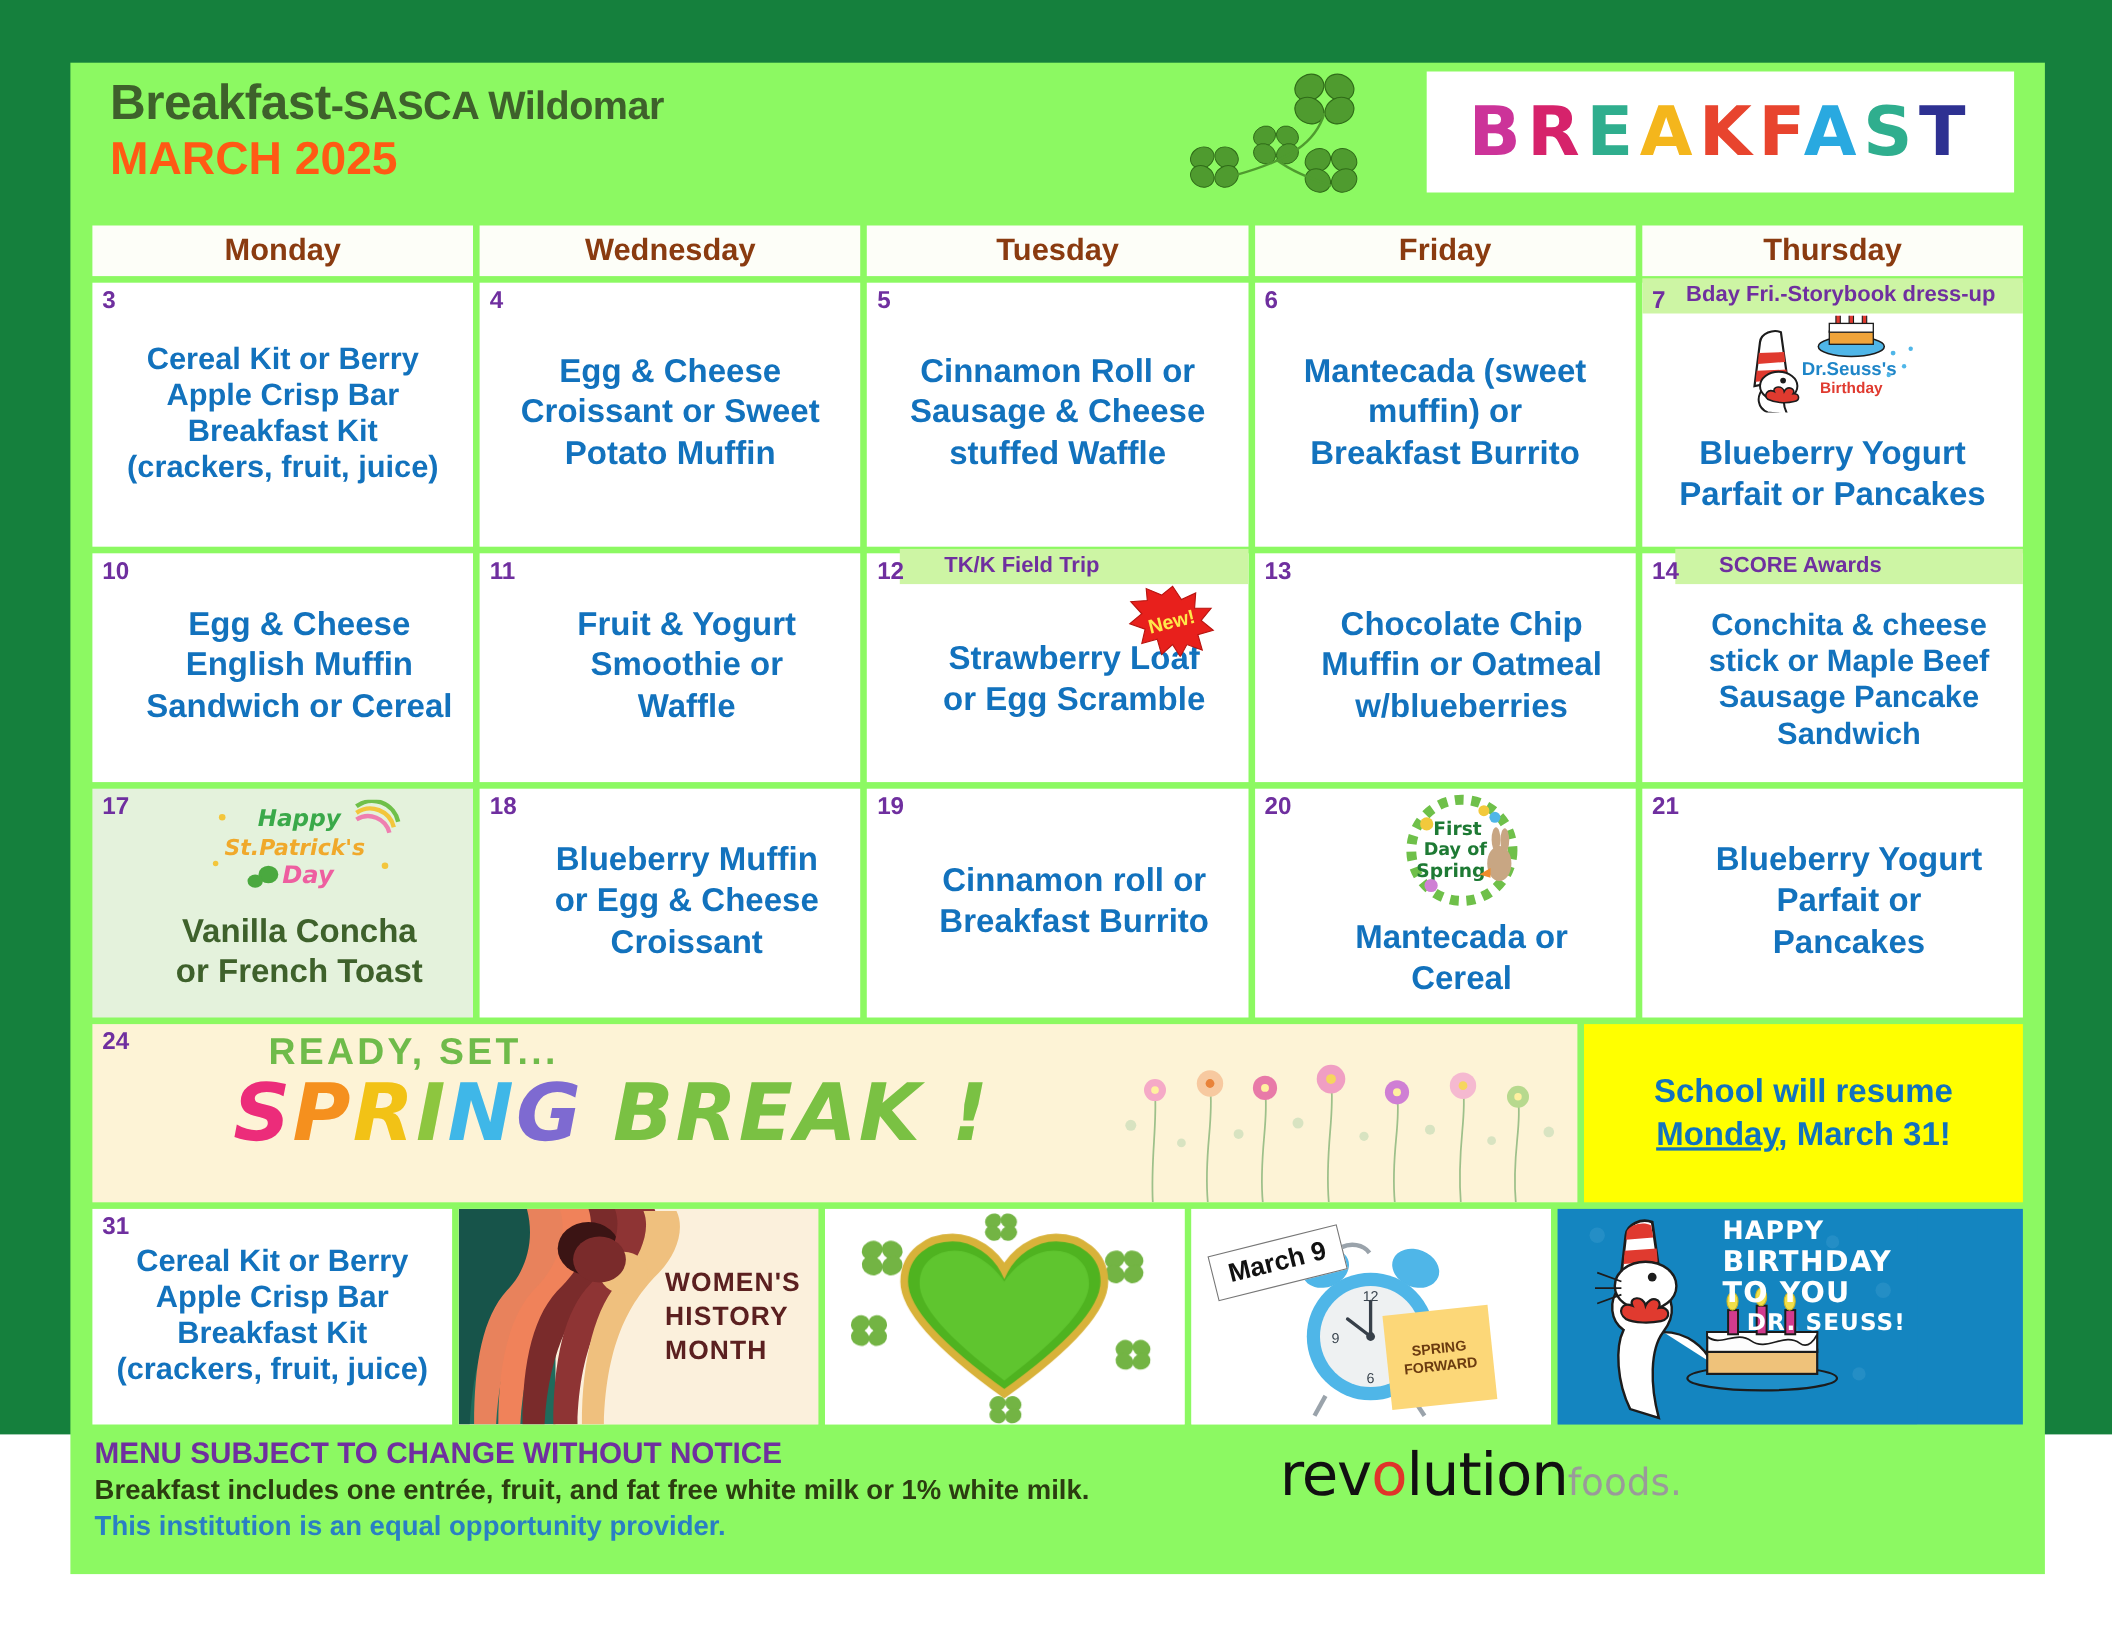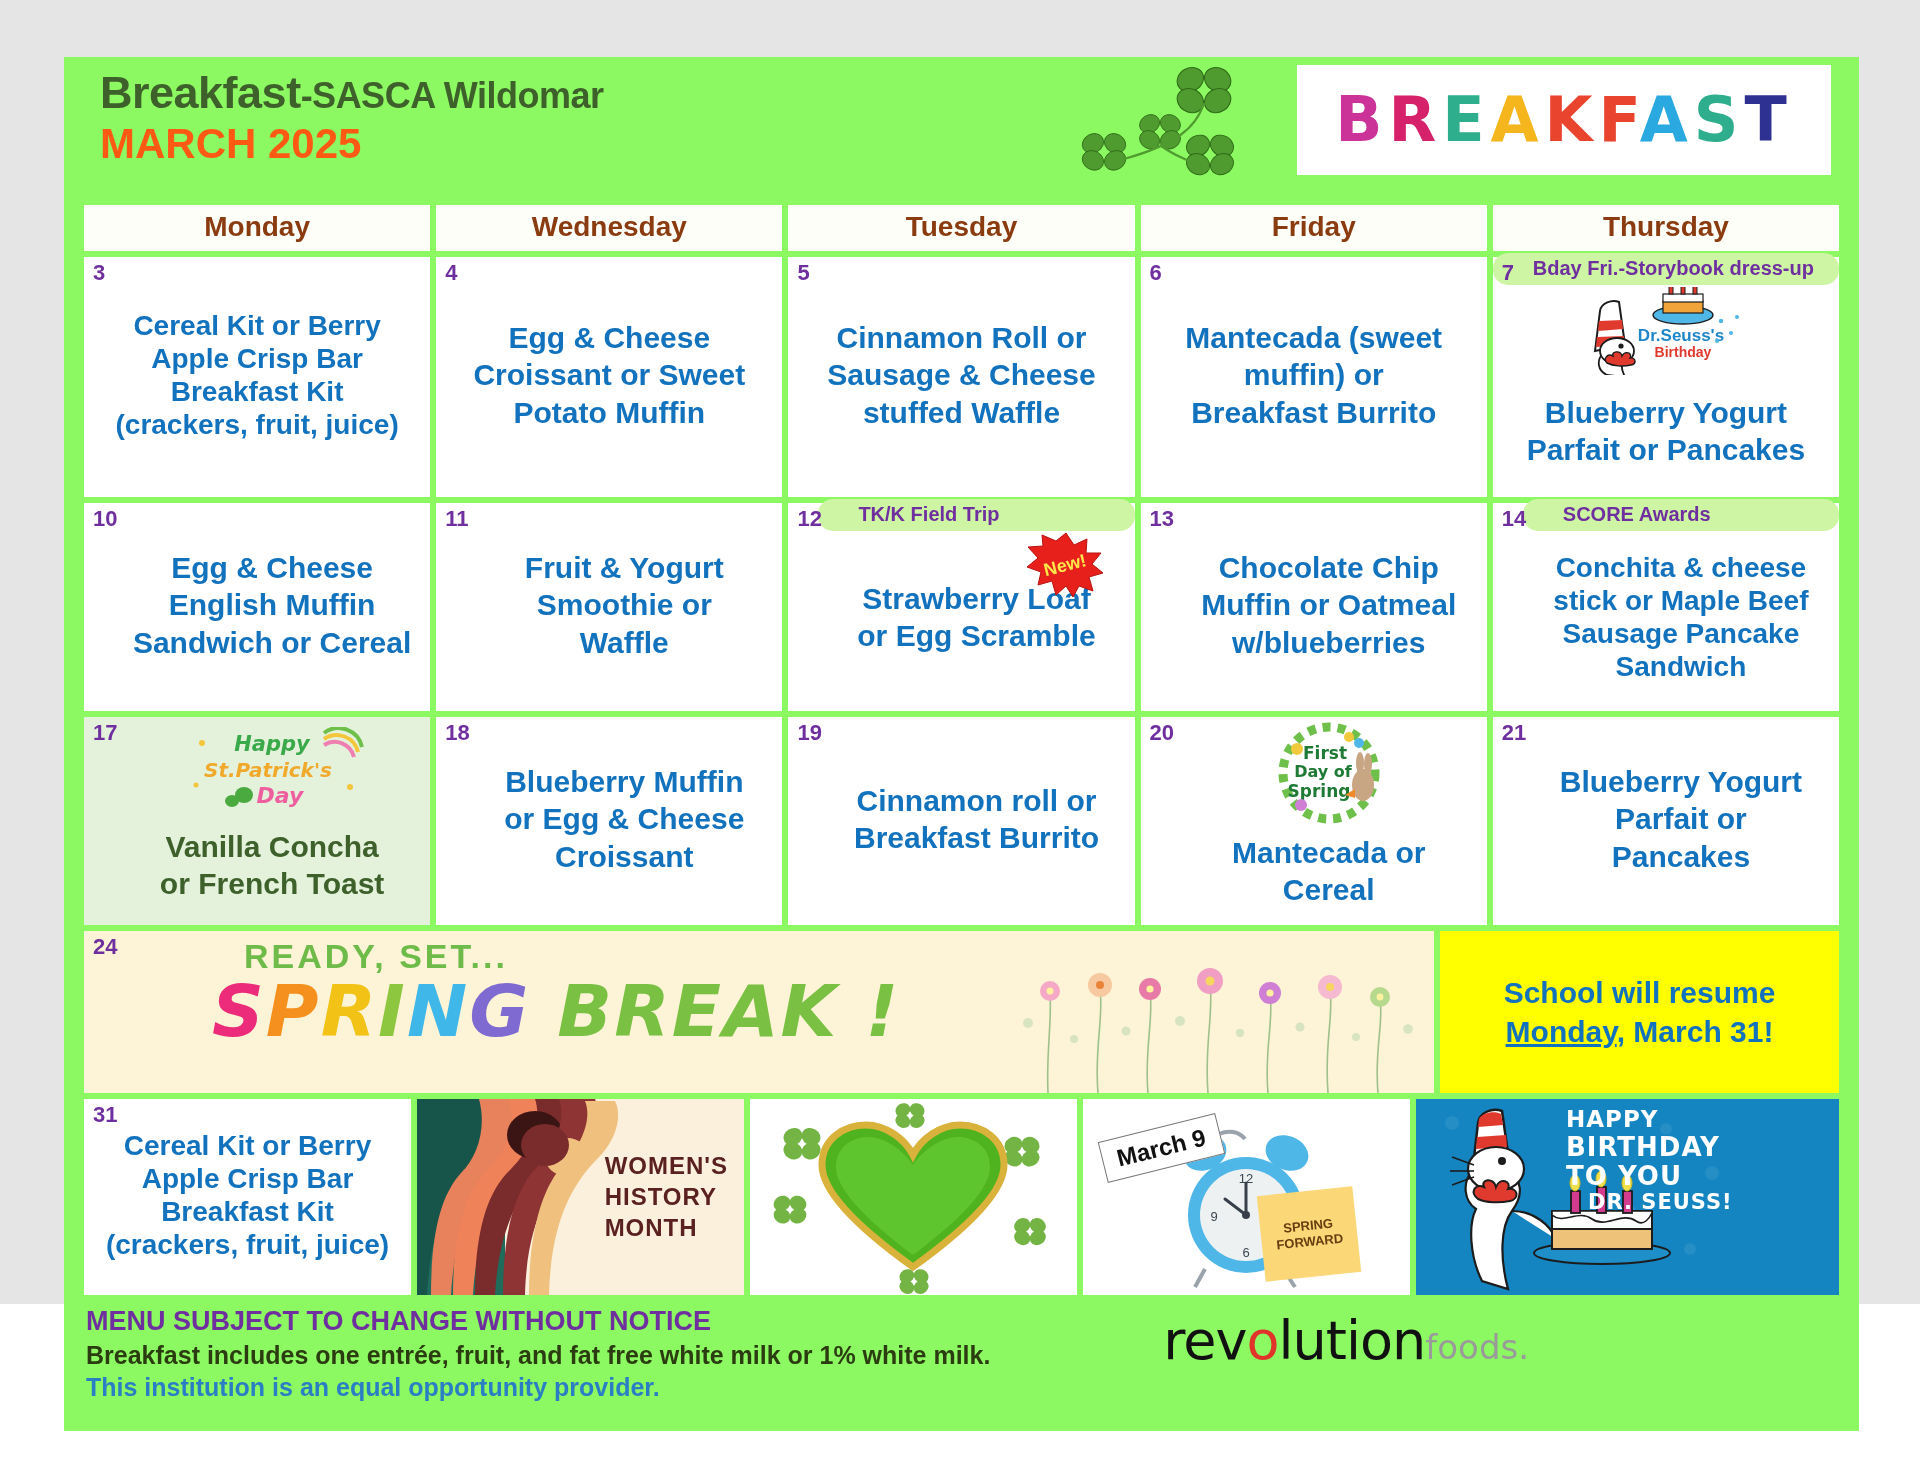--- a/index.html
+++ b/index.html
@@ -5,21 +5,21 @@
   * { box-sizing: border-box; margin: 0; padding: 0; }
   html, body {
     width: 1920px; height: 1484px;
     background: #ffffff;
     font-family: "Liberation Sans", sans-serif;
     overflow: hidden;
   }
   .page {
     position: relative;
     width: 1920px; height: 1304px;
-    background: #e5e5e5;
+    background: #15803d;
   }
   .poster {
     position: absolute;
     left: 64px; top: 57px;
     width: 1795px; height: 1374px;
     background: #8cf962;
     padding: 0;
   }
   
   .hdr { position: relative; height: 148px; }
@@ -67,21 +67,21 @@
   .cell.w2, .cell.w3 { min-height: 208px; padding-left: 36px; }
   .daynum {
     position: absolute; left: 9px; top: 3px;
     font-size: 22px; font-weight: bold; color: #6f2f9f;
     z-index: 4;
   }
   .note-band {
     background: #cdf5a4; margin: -4px -6px 0 -6px;
     padding: 4px 2px 4px 40px;
     font-size: 20px; font-weight: bold; color: #6f2f9f;
-    text-align: left; min-height: 32px; border-radius: 15px;
+    text-align: left; min-height: 32px;
   }
   .menu {
     flex: 1; display: flex; flex-direction: column;
     align-items: center; justify-content: center;
     font-size: 30px; font-weight: bold; color: #1272bd;
     line-height: 1.24; text-align: left; padding: 0 2px;
   }
   .menu.tight { font-size: 28px; line-height: 1.18; }
   .cell.tinted { background: #e4f2dc; }
   .cell.tinted .menu { color: #3e612b; font-weight: bold; }

